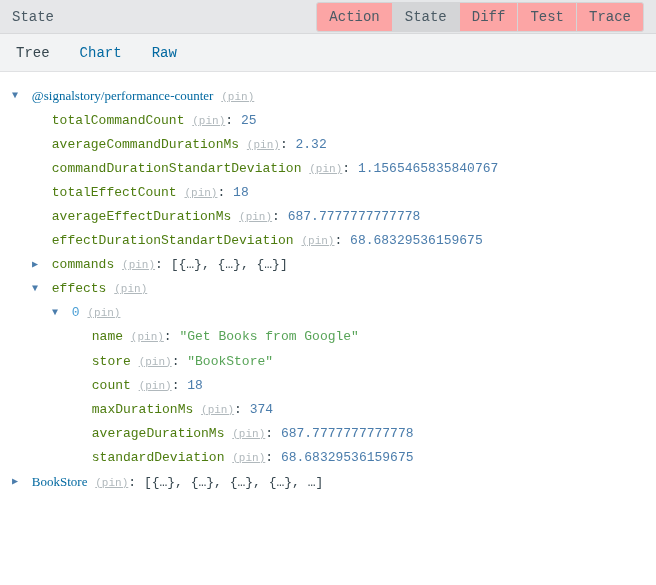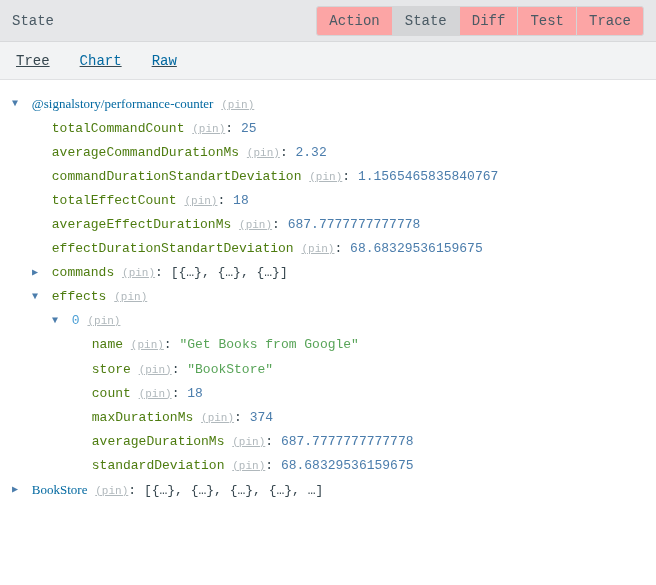--- a/index.html
+++ b/index.html
@@ -6,21 +6,21 @@
 body {
   width: 656px;
   height: 585px;
   font-family: "Consolas", "Monaco", "Courier New", monospace;
   font-size: 13px;
   background: #fff;
   color: #37474f;
   overflow: hidden;
 }
 .header {
-  height: 42px;
+  height: 34px;
   background: #e6e7e9;
   border-bottom: 1px solid #d8d9db;
   display: flex;
   align-items: center;
   padding: 0 12px;
 }
 .header-title {
   flex: 1;
   font-size: 14px;
   color: #4a5a64;
@@ -44,21 +44,20 @@
   background: #d4d5d7;
 }
 .subheader {
   height: 38px;
   background: #f2f3f4;
   border-bottom: 1px solid #e0e1e3;
   display: flex;
   align-items: center;
   padding: 0 12px;
   gap: 22px;
-  text-decoration: underline;
 }
 .sub-tab {
   font-size: 14px;
   color: #0369a1;
   cursor: pointer;
   padding: 8px 4px;
 }
 .sub-tab.active {
   color: #37474f;
 }

